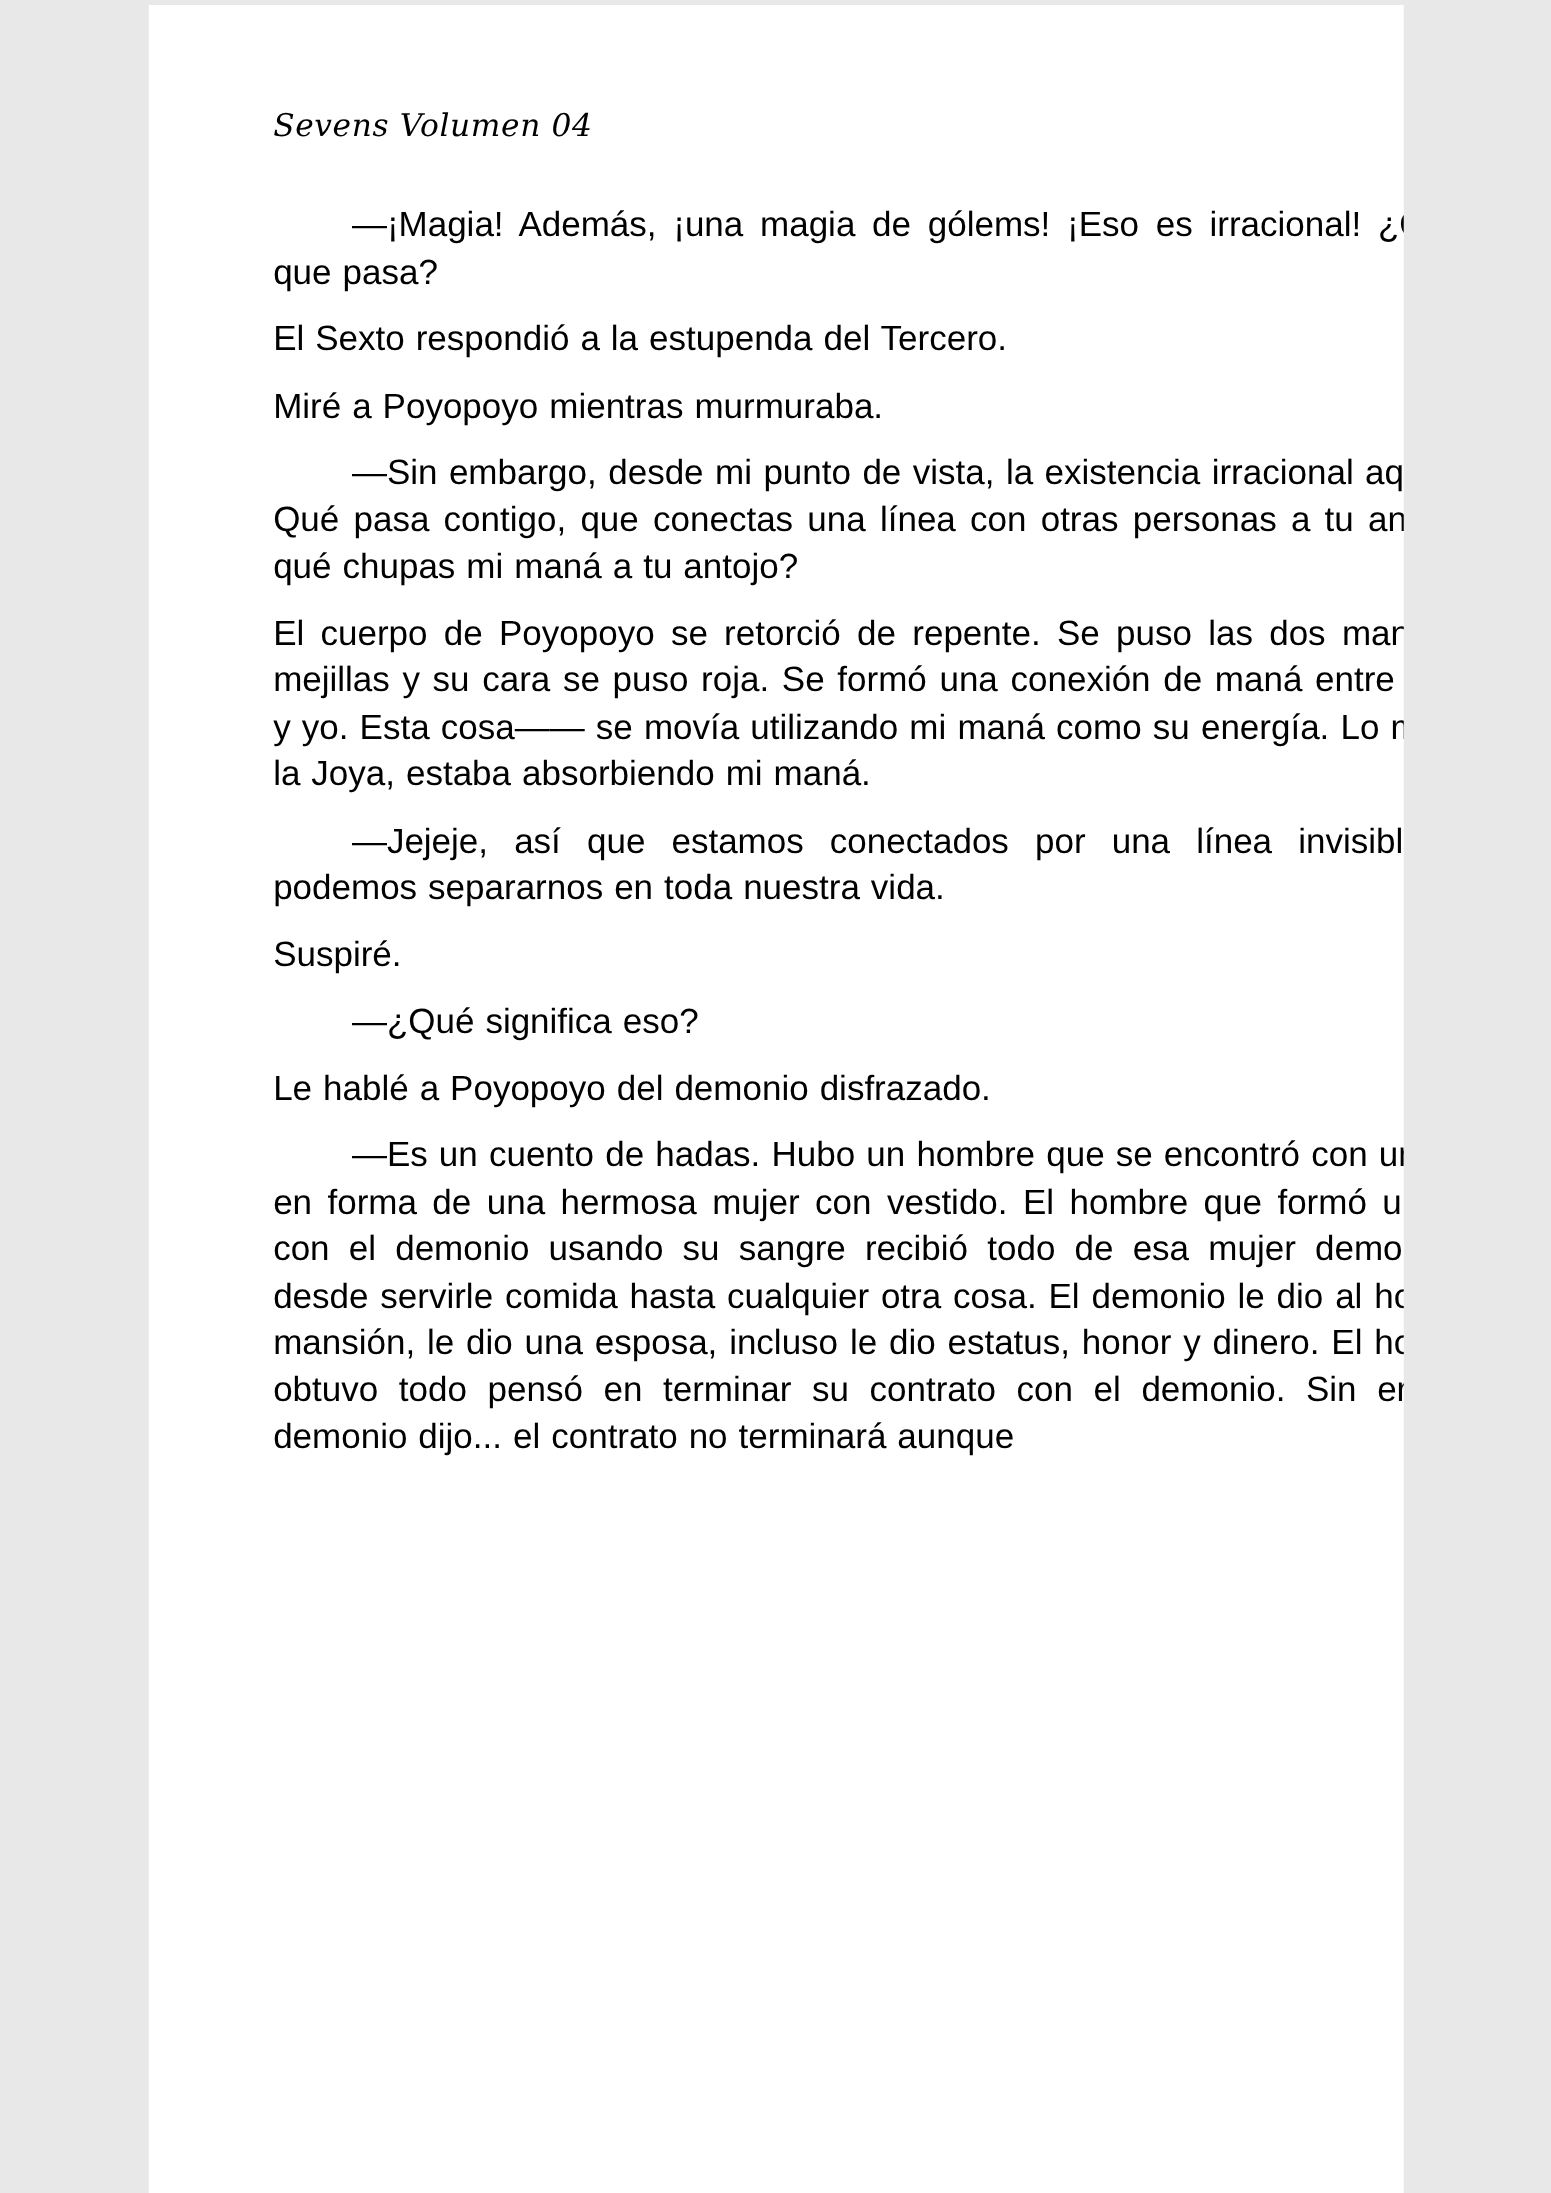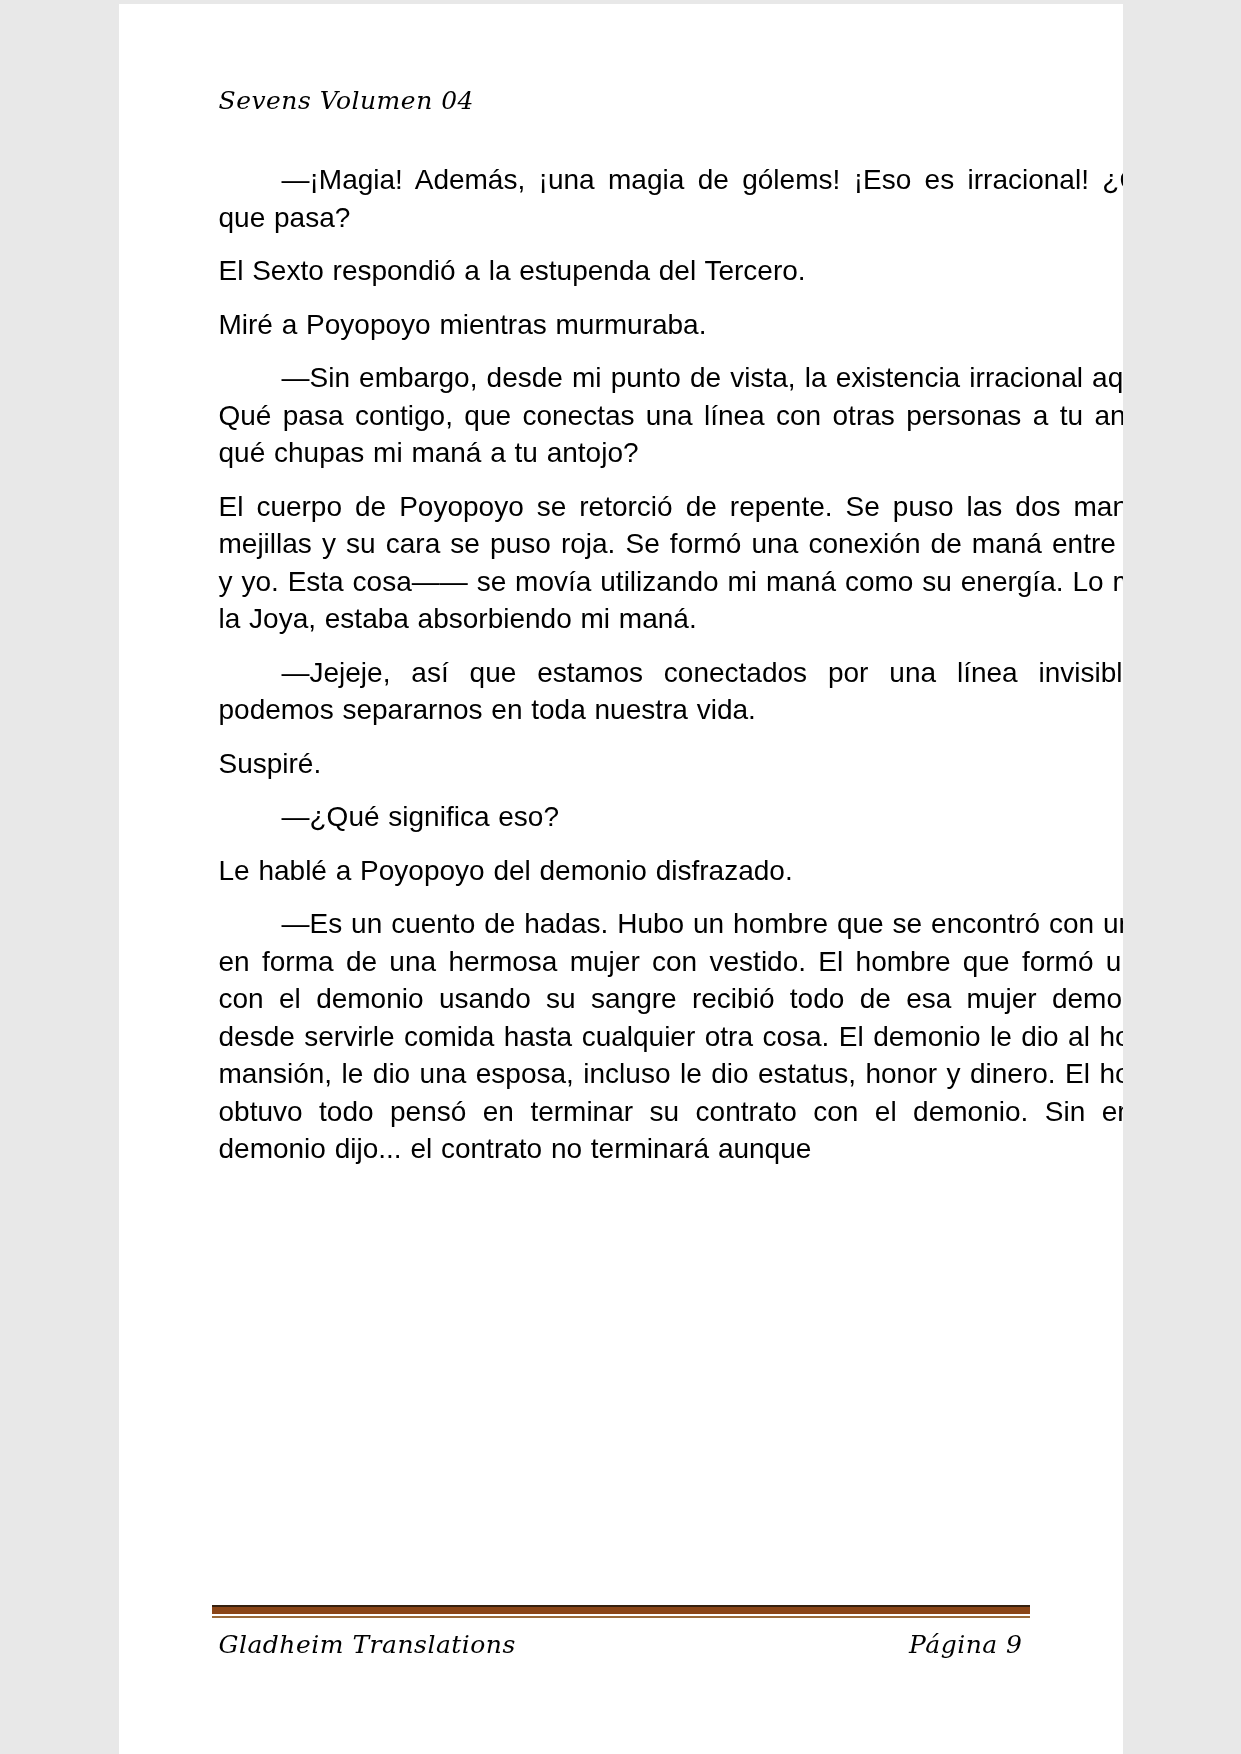--- a/index.html
+++ b/index.html
@@ -75,26 +75,14 @@
       <p class="para">Miré a Poyopoyo mientras murmuraba.</p>
       <p class="para indent">—Sin embargo, desde mi punto de vista, la existencia irracional aquí eres tú. Qué pasa contigo, que conectas una línea con otras personas a tu antojo. ¿Por qué chupas mi maná a tu antojo?</p>
       <p class="para">El cuerpo de Poyopoyo se retorció de repente. Se puso las dos manos en las mejillas y su cara se puso roja. Se formó una conexión de maná entre Poyopoyo y yo. Esta cosa—— se movía utilizando mi maná como su energía. Lo mismo que la Joya, estaba absorbiendo mi maná.</p>
       <p class="para indent">—Jejeje, así que estamos conectados por una línea invisible. Ya no podemos separarnos en toda nuestra vida.</p>
       <p class="para">Suspiré.</p>
       <p class="para indent">—¿Qué significa eso?</p>
       <p class="para">Le hablé a Poyopoyo del demonio disfrazado.</p>
       <p class="para indent">—Es un cuento de hadas. Hubo un hombre que se encontró con un demonio en forma de una hermosa mujer con vestido. El hombre que formó un contrato con el demonio usando su sangre recibió todo de esa mujer demonio. Todo, desde servirle comida hasta cualquier otra cosa. El demonio le dio al hombre una mansión, le dio una esposa, incluso le dio estatus, honor y dinero. El hombre que obtuvo todo pensó en terminar su contrato con el demonio. Sin embargo el demonio dijo... el contrato no terminará aunque</p>
     </main>
 
-  <div class="footer">
-    <div>
-      <div class="rule-dark"></div>
-      <div class="rule-thick"></div>
-      <div class="rule-gap"></div>
-      <div class="rule-thin"></div>
-    </div>
-    <div class="footer-row">
-      <span class="hand">Gladheim Translations</span>
-      <span class="hand">Página 9</span>
-    </div>
-  </div>
 
 </div>
 
 </body></html>

